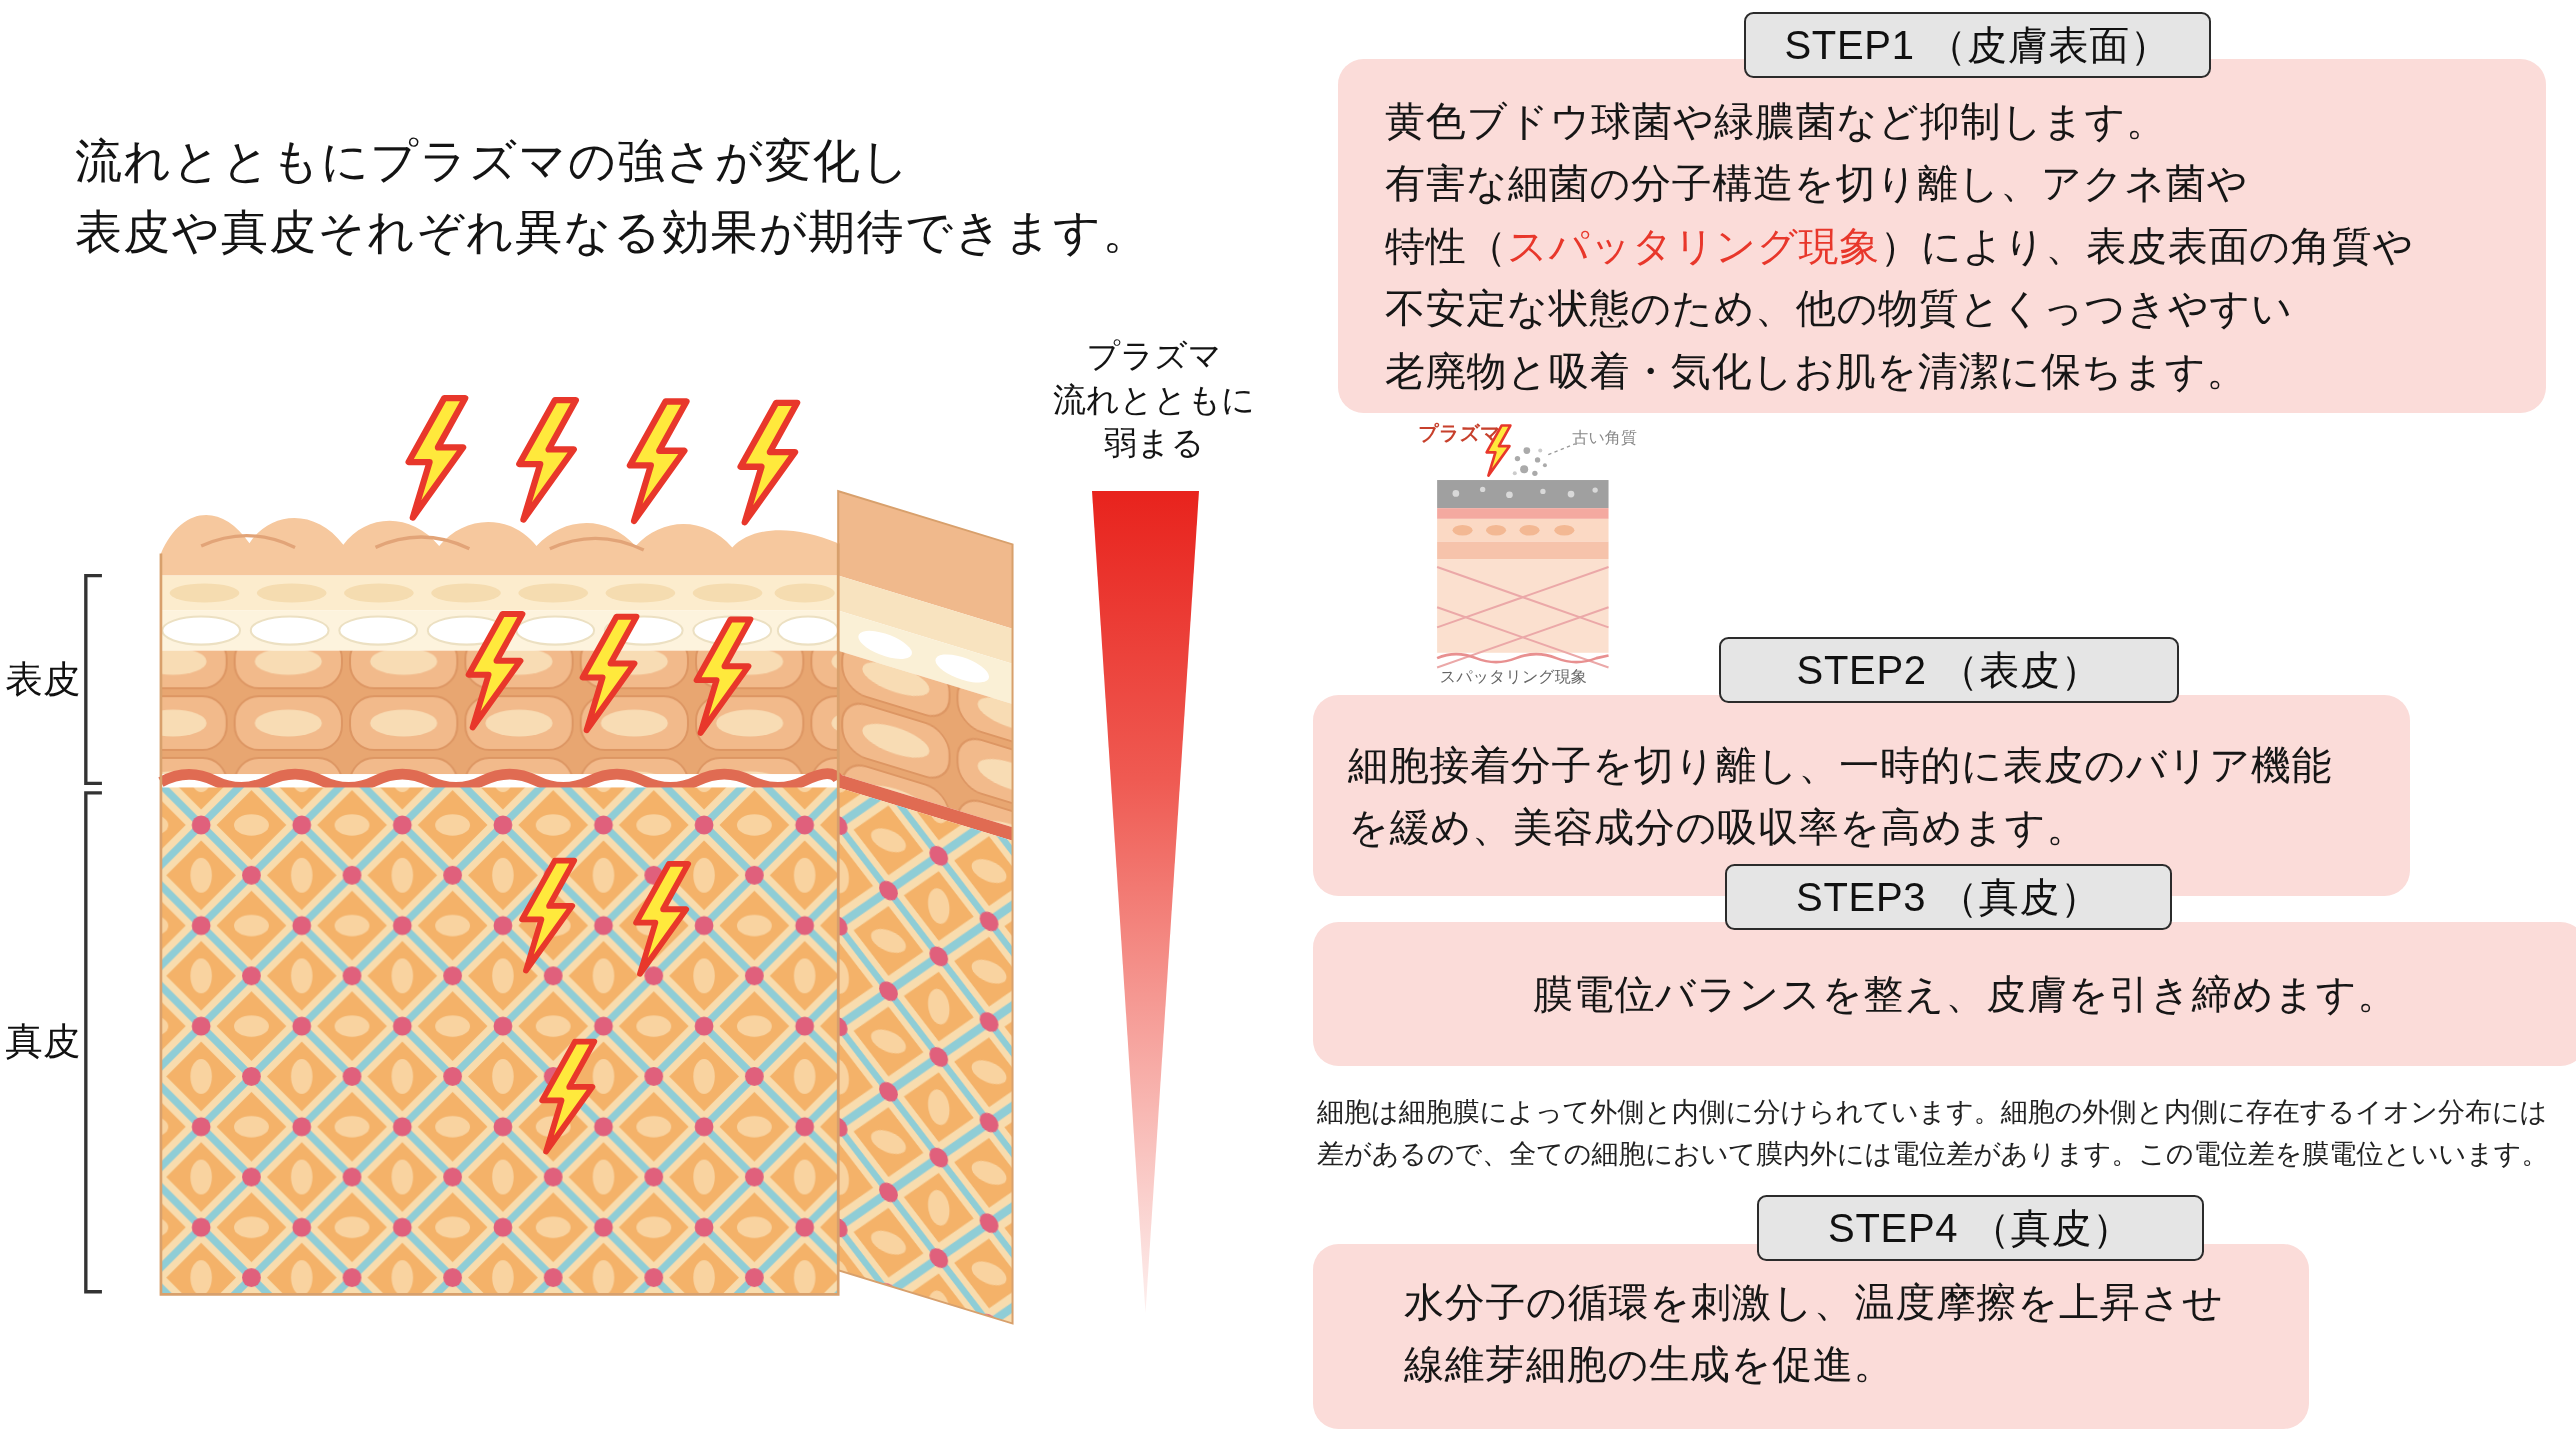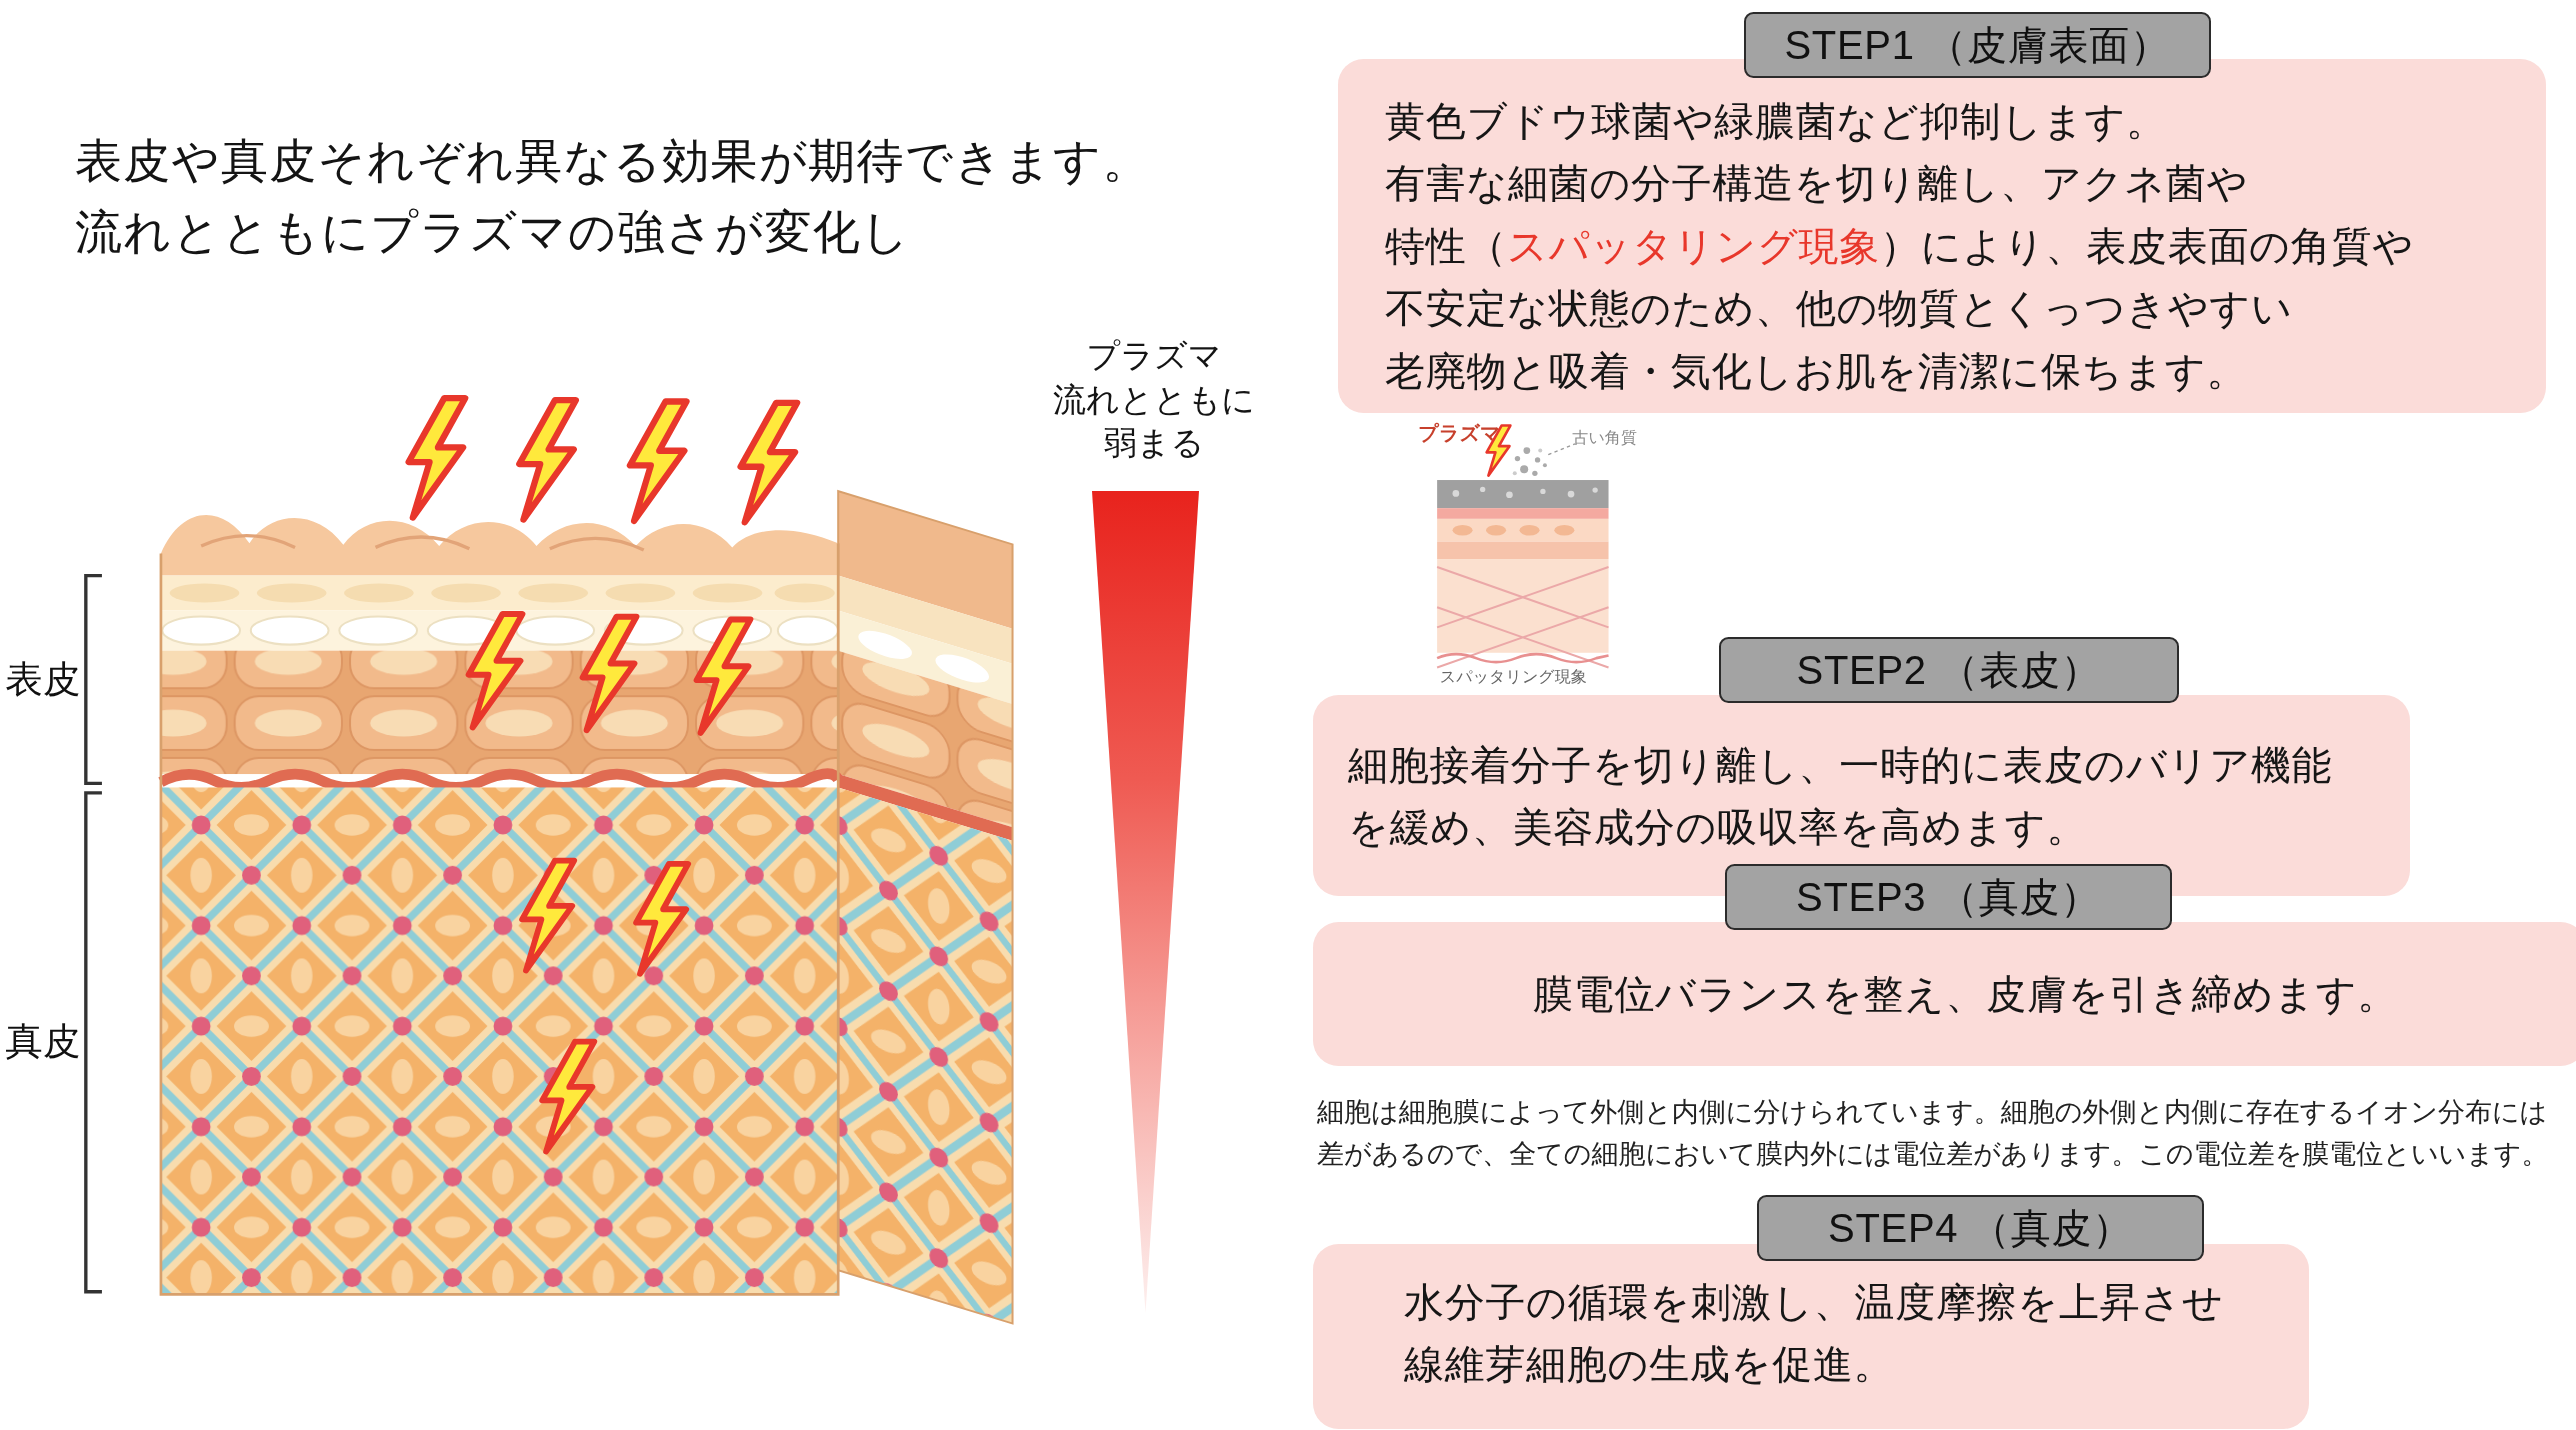--- a/index.html
+++ b/index.html
@@ -11,21 +11,21 @@
          letter-spacing:1.3px;color:#141414;}
   .skin-svg{position:absolute;left:0;top:322px;}
 
   .tri-label{position:absolute;left:1050px;top:334px;width:208px;text-align:center;
              font-size:33px;line-height:1.32;color:#141414;}
   .triangle{position:absolute;left:1092px;top:491px;width:107px;height:822px;
             background:linear-gradient(to bottom,#e8231d 0%,#ef5a52 35%,#f8b7b2 75%,#fdf0ef 100%);
             clip-path:polygon(0 0,100% 0,50% 100%);}
 
   
-  .step-header{position:absolute;background:#a3a3a3;border:2.7px solid #2b2b2b;border-radius:9.4px;
+  .step-header{position:absolute;background:#e5e5e5;border:2.7px solid #2b2b2b;border-radius:9.4px;
                display:flex;align-items:center;justify-content:center;font-size:40px;
                z-index:3;color:#111;letter-spacing:0.7px;}
   .pink{position:absolute;background:#fbdcd9;border-radius:25.5px;z-index:1;color:#161616;}
   .pink .bl{font-size:40px;line-height:1.56;letter-spacing:0.7px;white-space:nowrap;}
   .red{color:#e8372b;}
 
   #p1{left:1338px;top:59px;width:1208px;height:354px;padding:31px 0 0 47px;box-sizing:border-box;}
   #h1{left:1744px;top:12px;width:463px;height:62px;}
 
   #p2{left:1313px;top:695px;width:1097px;height:201px;padding:39px 0 0 35px;box-sizing:border-box;}
@@ -41,22 +41,22 @@
   .note{position:absolute;left:1317px;top:1092px;width:1248px;font-size:27px;line-height:1.55;
         color:#222;}
   .mini-svg{position:absolute;left:1409px;top:413px;}
 </style>
 </head>
 <body>
 
 <div class="canvas">
 
   <div class="intro">
+    <div>流れとともにプラズマの強さが変化し</div>
     <div>表皮や真皮それぞれ異なる効果が期待できます。</div>
-    <div>流れとともにプラズマの強さが変化し</div>
   </div>
 
   <svg class="skin-svg" width="1093" height="1006" viewBox="0 0 1630 1500">
     <defs>
       <symbol id="bolt" viewBox="0 0 64 120">
         <path d="M40 3 L6 64 L26 64 L10 117 L58 50 L34 50 L60 3 Z" fill="#ffe93c" stroke="#e8372b" stroke-width="6" stroke-linejoin="round"></path>
       </symbol>
       <pattern id="bricks" width="172" height="92" patternUnits="userSpaceOnUse">
         <rect width="172" height="92" fill="#e8a671"></rect>
         <rect x="6" y="6" width="160" height="80" rx="36" fill="#f2ba8b" stroke="#dd9663" stroke-width="3"></rect>

